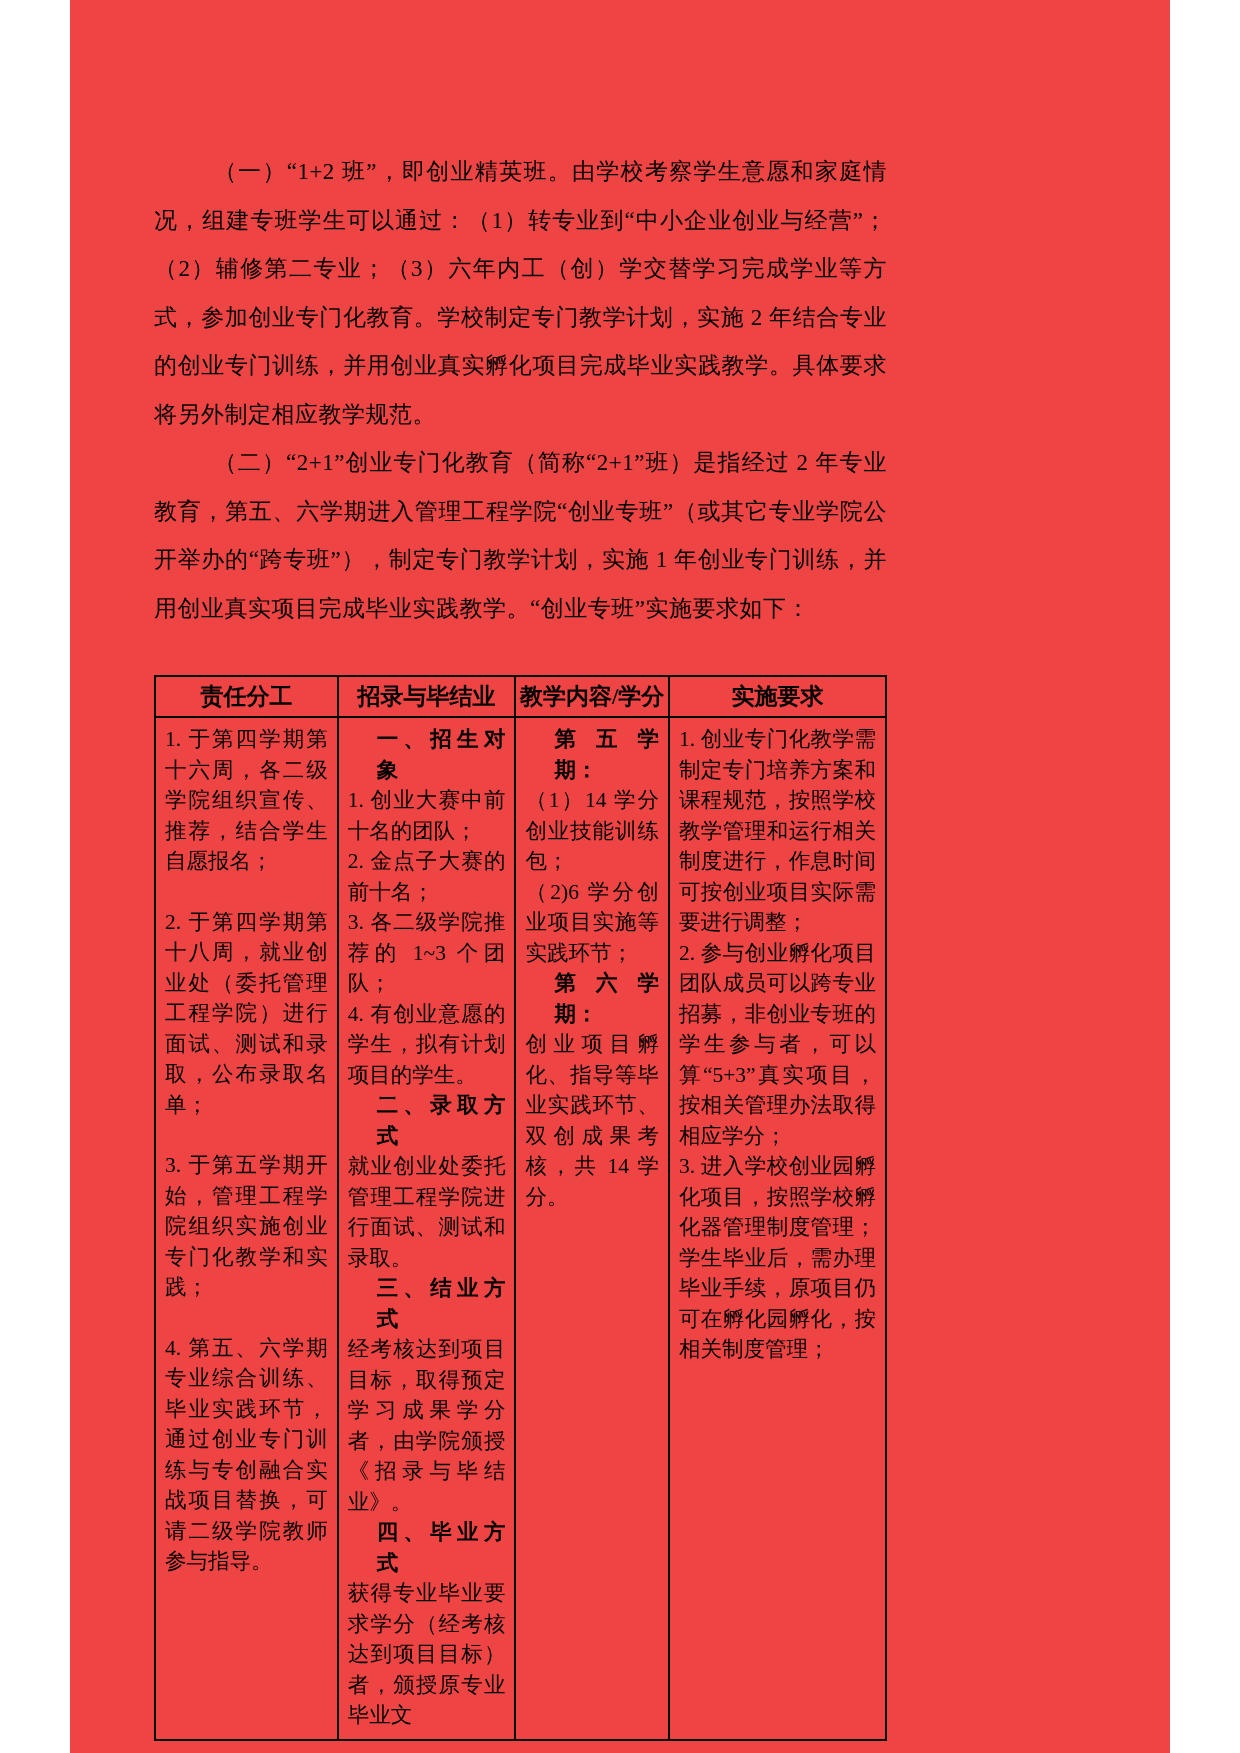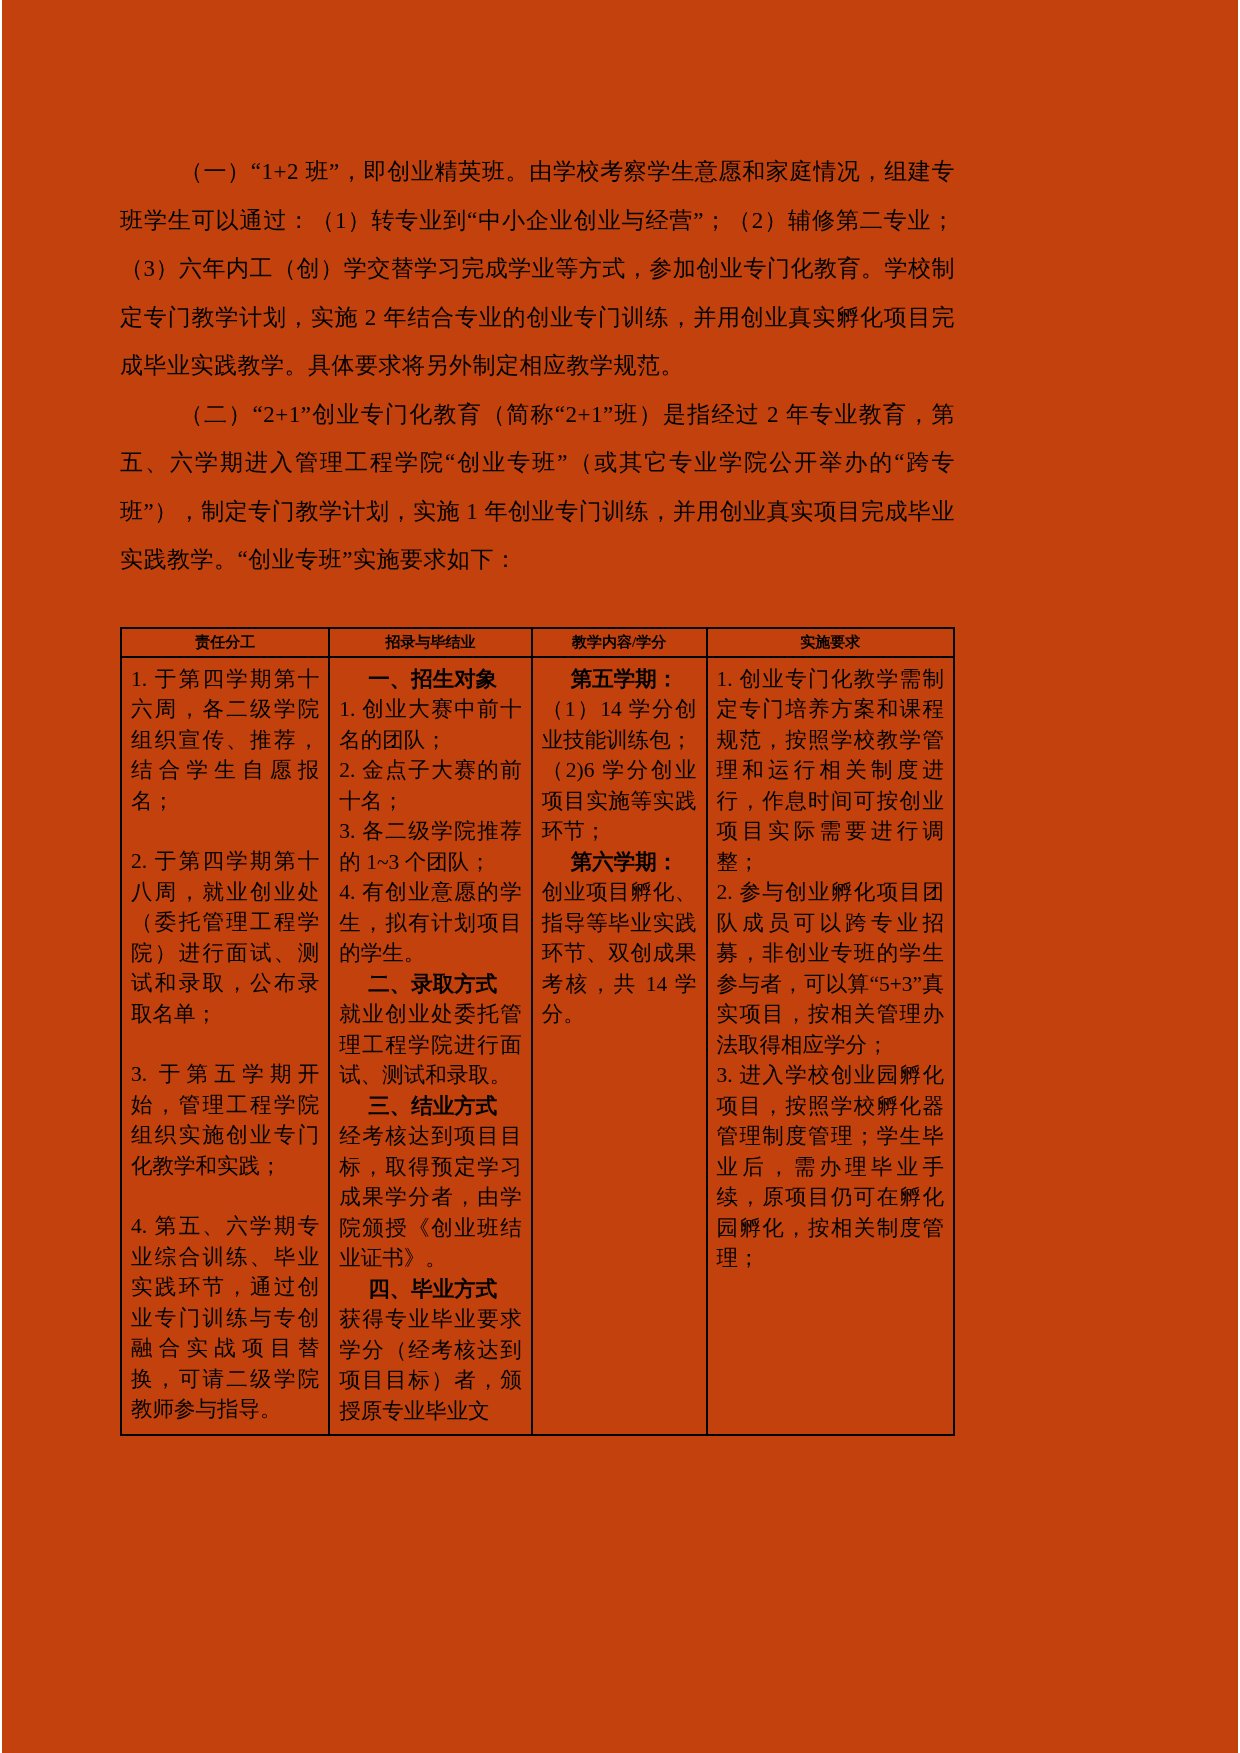--- a/index.html
+++ b/index.html
@@ -2,26 +2,26 @@
 <html><head>
 <meta charset="utf-8">
 <style>
   html, body {
     margin: 0;
     padding: 0;
     background: #ffffff;
   }
   .page {
     position: relative;
-    width: 1236px;
+    width: 1100px;
     height: 1753px;
     margin: 0 auto;
-    background: #c2410c;
+    background: #ef4444;
     box-sizing: border-box;
-    padding: 148px 283px 0 118px;
+    padding: 148px 283px 0 84px;
     font-family: "Liberation Serif", "DejaVu Serif", serif;
     color: #000000;
   }
   .body-text p {
     margin: 0;
     font-size: 23px;
     line-height: 48.5px;
     text-align: justify;
     text-indent: 2.6em;
     letter-spacing: 0.5px;
@@ -30,21 +30,21 @@
     width: 100%;
     margin-top: 42px;
     border-collapse: collapse;
     table-layout: fixed;
   }
   table.req-table th,
   table.req-table td {
     border: 2px solid #000000;
   }
   table.req-table th {
-    font-size: 15px;
+    font-size: 23px;
     font-weight: bold;
     text-align: center;
     padding: 4px 2px;
   }
   table.req-table td {
     vertical-align: top;
     padding: 6px 9px 8px 9px;
     font-size: 21.5px;
     line-height: 30.5px;
     border-radius: 8px;
@@ -109,21 +109,21 @@
 
         <td>
           <div class="cell-para b">一、招生对象</div>
           <div class="cell-para">1. 创业大赛中前十名的团队；</div>
           <div class="cell-para">2. 金点子大赛的前十名；</div>
           <div class="cell-para">3. 各二级学院推荐的 1~3 个团队；</div>
           <div class="cell-para">4. 有创业意愿的学生，拟有计划项目的学生。</div>
           <div class="cell-para b">二、录取方式</div>
           <div class="cell-para">就业创业处委托管理工程学院进行面试、测试和录取。</div>
           <div class="cell-para b">三、结业方式</div>
-          <div class="cell-para">经考核达到项目目标，取得预定学习成果学分者，由学院颁授《创业班结业证书》。</div>
+          <div class="cell-para">经考核达到项目目标，取得预定学习成果学分者，由学院颁授《招录与毕结业》。</div>
           <div class="cell-para b">四、毕业方式</div>
           <div class="cell-para">获得专业毕业要求学分（经考核达到项目目标）者，颁授原专业毕业文</div>
         </td>
 
         <td class="v-middle">
           <div class="cell-para b">第五学期：</div>
           <div class="cell-para">（1）14 学分创业技能训练包；</div>
           <div class="cell-para">（2)6 学分创业项目实施等实践环节；</div>
           <div class="cell-para b">第六学期：</div>
           <div class="cell-para">创业项目孵化、指导等毕业实践环节、双创成果考核，共 14 学分。</div>

